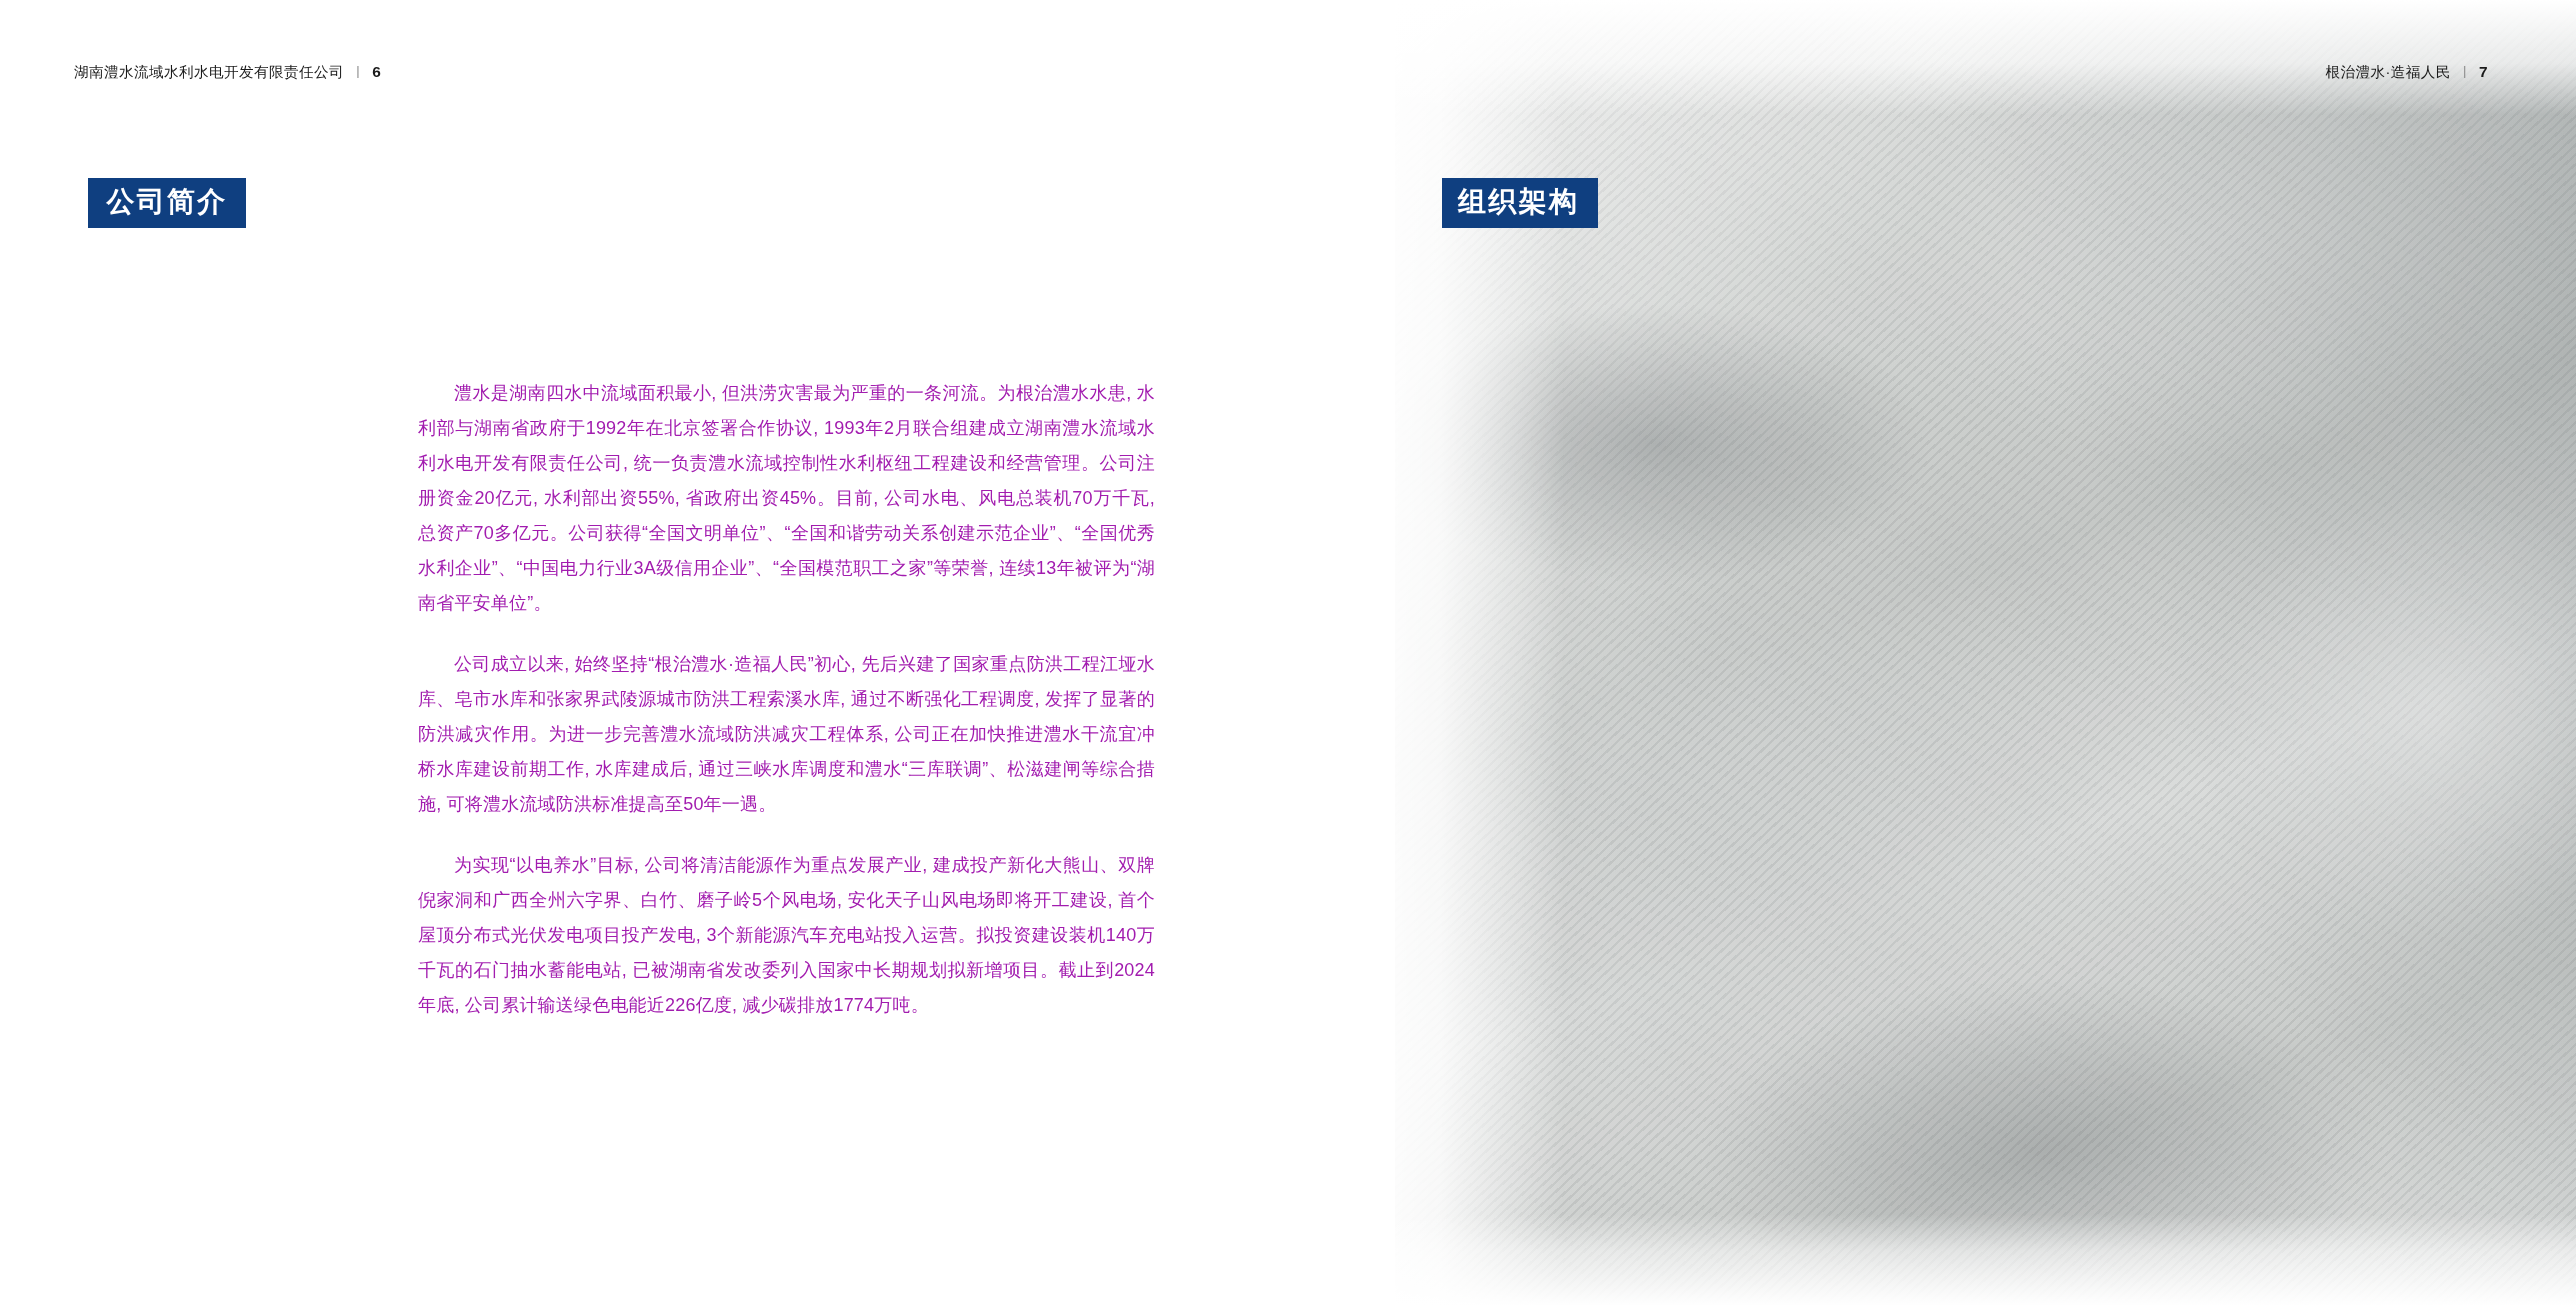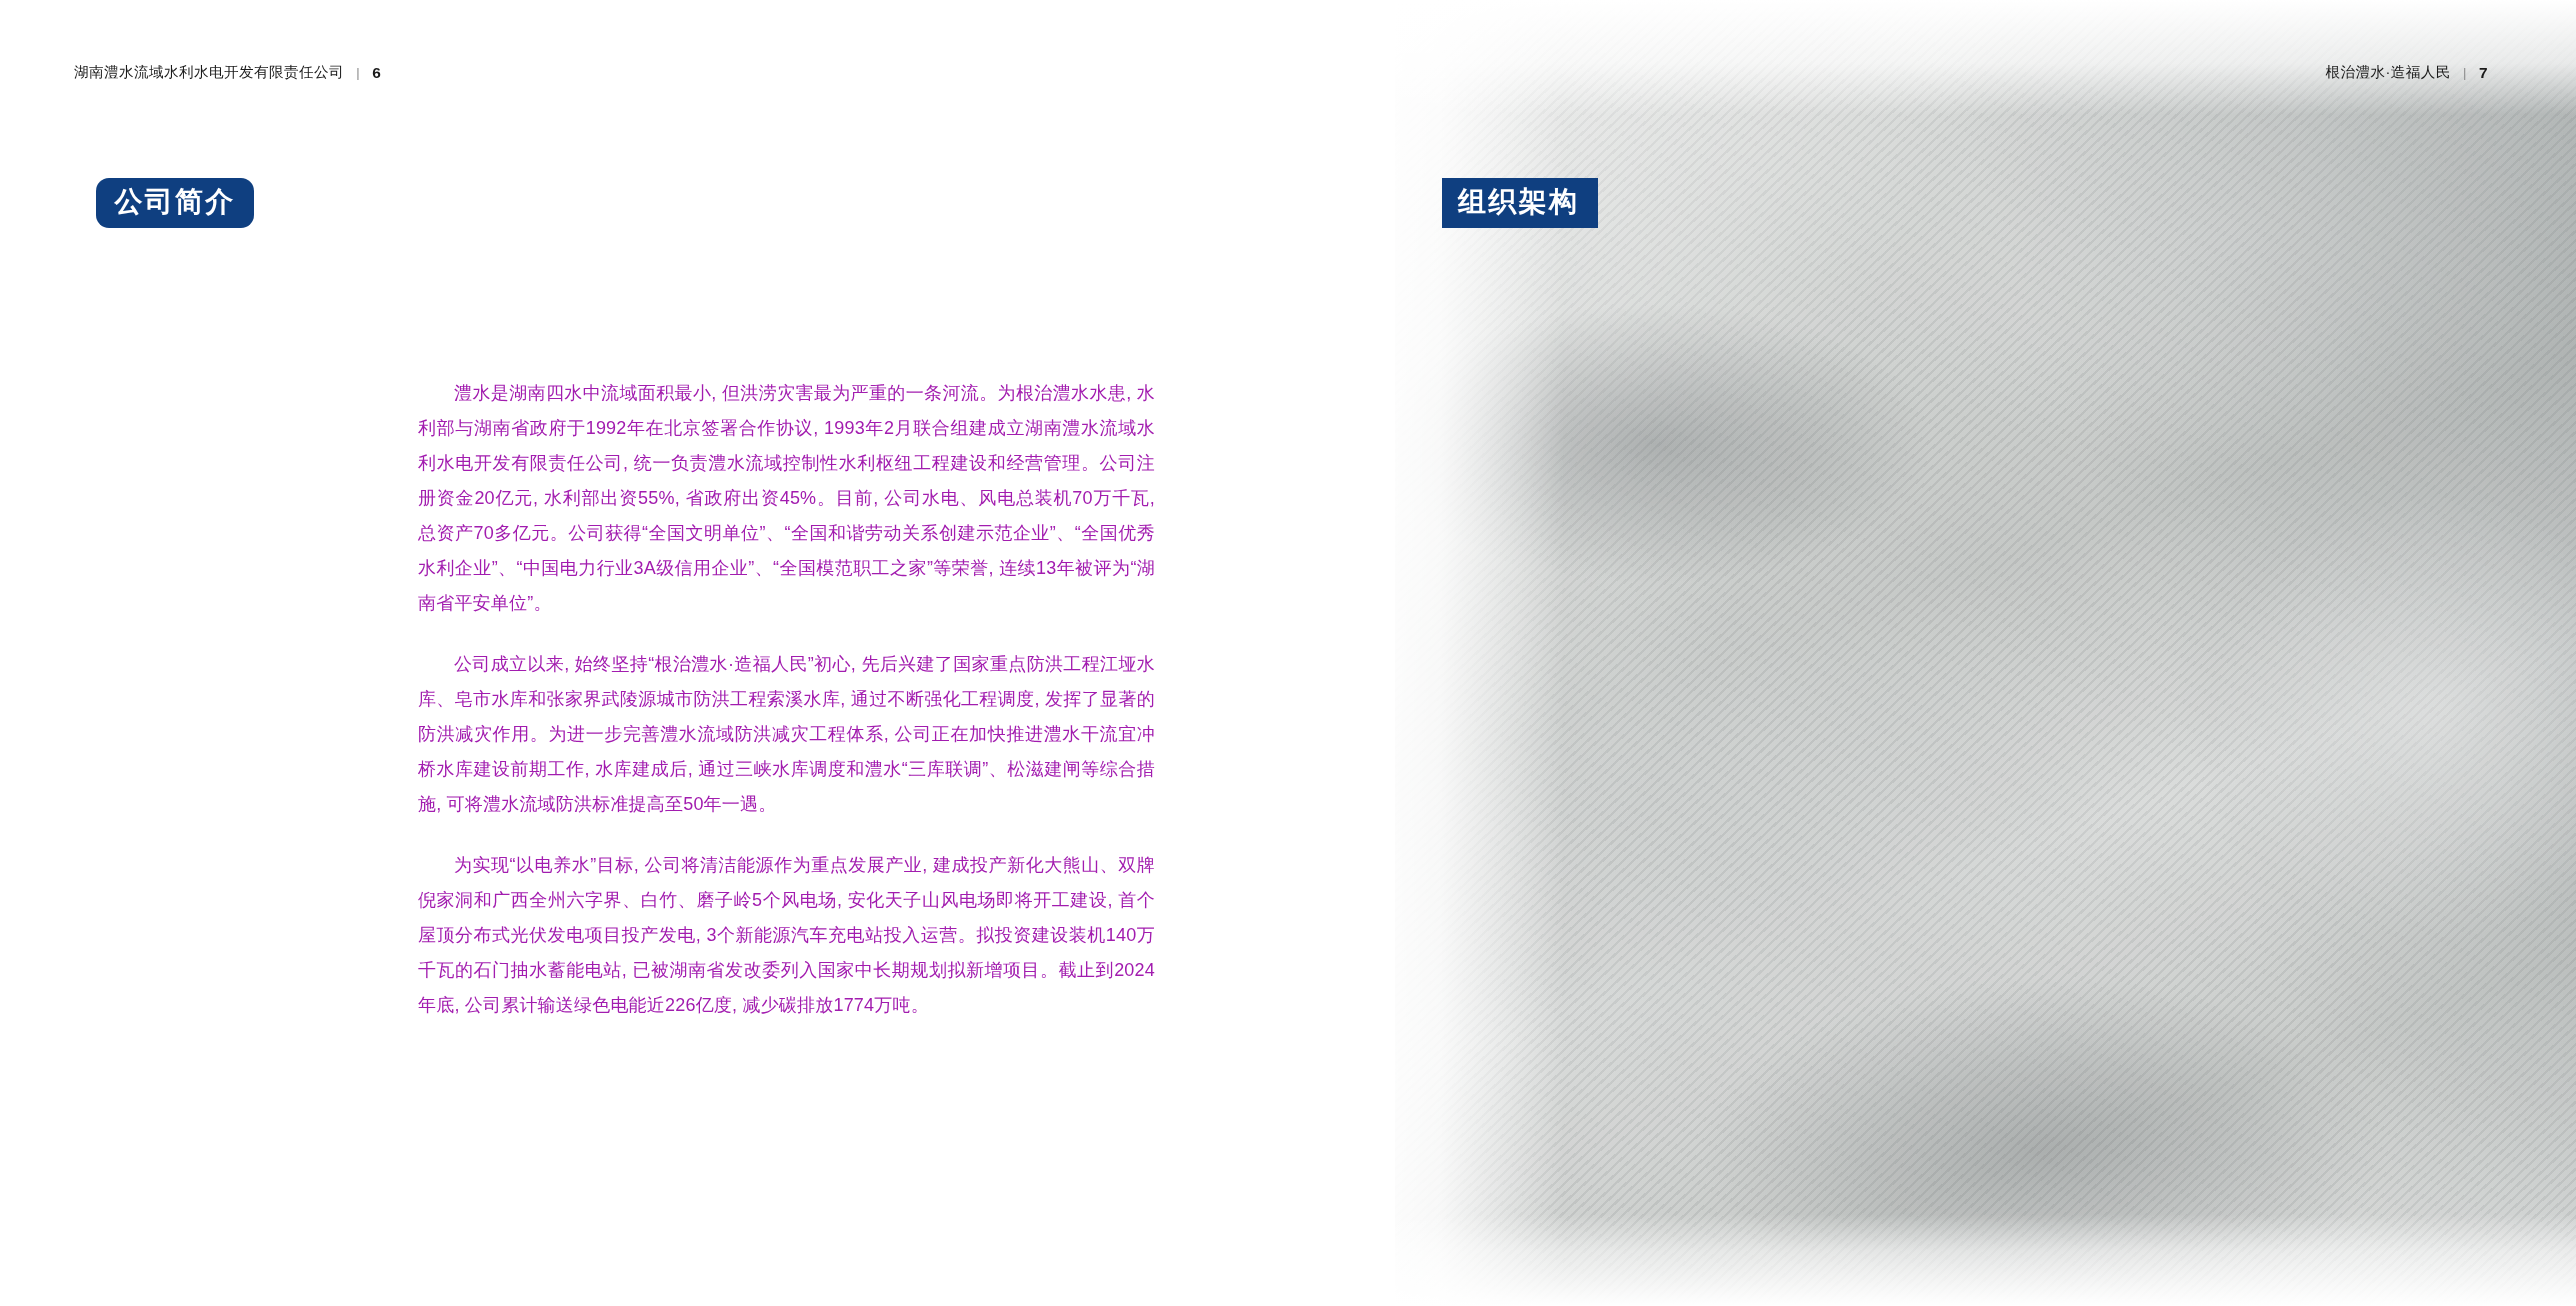--- a/index.html
+++ b/index.html
@@ -31,21 +31,20 @@
 
   
   .runhead {
     position: absolute;
     top: 63px;
     font-size: 14.6px;
     letter-spacing: 0.4px;
     color: #1a1a1a;
     white-space: nowrap;
     display: flex;
-    align-items: center;
     gap: 12.3px;
   }
   .runhead-left { left: 74px; }
   .runhead-right { right: 88px; }
   .runhead .sep {
     color: #8a8a8a;
     font-size: 13px;
   }
   .runhead .pagenum {
     font-weight: bold;
@@ -57,21 +56,21 @@
     position: absolute;
     display: inline-block;
     background: #0f3f80;
     color: #ffffff;
     font-size: 28px;
     font-weight: bold;
     letter-spacing: 2.3px;
     padding: 10px 18.4px 11.5px 18.4px;
     line-height: 1;
   }
-  .headline-left { left: 96px; top: 178px; border-radius: 13px; }
+  .headline-left { left: 88px; top: 178px; }
 
   
   .bodycopy {
     position: absolute;
     left: 418px;
     top: 376px;
     width: 737px;
     font-size: 18px;
     line-height: 35px;
     color: #a21caf;

